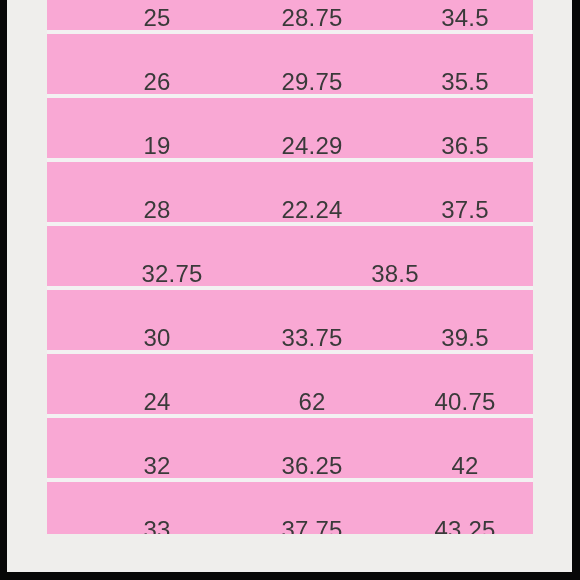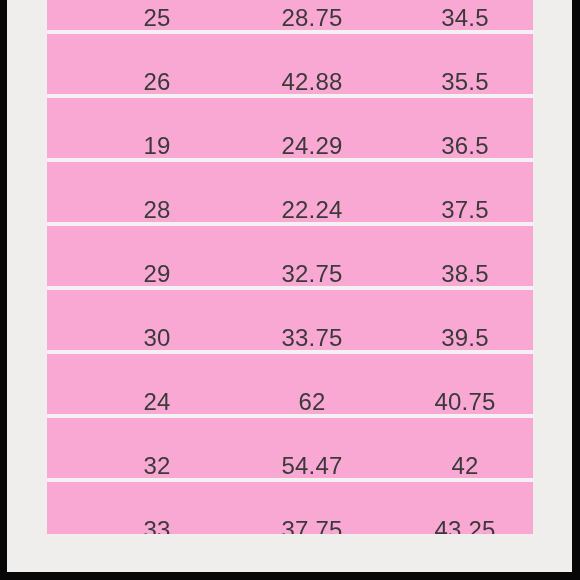--- a/index.html
+++ b/index.html
@@ -98,57 +98,56 @@
     <div id="size-chart-card">
 
       <div class="chart-row">
         <div class="chart-cell col-0">25</div>
         <div class="chart-cell col-1">28.75</div>
         <div class="chart-cell col-2">34.5</div>
       </div>
 
       <div class="chart-row">
         <div class="chart-cell col-0">26</div>
-        <div class="chart-cell col-1">42.88</div>
+        <div class="chart-cell col-1">29.75</div>
         <div class="chart-cell col-2">35.5</div>
       </div>
 
       <div class="chart-row">
         <div class="chart-cell col-0">19</div>
         <div class="chart-cell col-1">24.29</div>
         <div class="chart-cell col-2">36.5</div>
       </div>
 
       <div class="chart-row">
         <div class="chart-cell col-0">28</div>
         <div class="chart-cell col-1">22.24</div>
         <div class="chart-cell col-2">37.5</div>
       </div>
 
       <div class="chart-row">
-        <div class="chart-cell col-0">29</div>
         <div class="chart-cell col-1">32.75</div>
         <div class="chart-cell col-2">38.5</div>
       </div>
 
       <div class="chart-row">
         <div class="chart-cell col-0">30</div>
         <div class="chart-cell col-1">33.75</div>
         <div class="chart-cell col-2">39.5</div>
       </div>
 
       <div class="chart-row">
         <div class="chart-cell col-0">24</div>
         <div class="chart-cell col-1">62</div>
         <div class="chart-cell col-2">40.75</div>
       </div>
 
       <div class="chart-row">
         <div class="chart-cell col-0">32</div>
-        <div class="chart-cell col-1">54.47</div>
+        <div class="chart-cell col-1">36.25</div>
         <div class="chart-cell col-2">42</div>
       </div>
 
       <div class="chart-row">
         <div class="chart-cell col-0">33</div>
         <div class="chart-cell col-1">37.75</div>
         <div class="chart-cell col-2">43.25</div>
       </div>
 
     </div>

